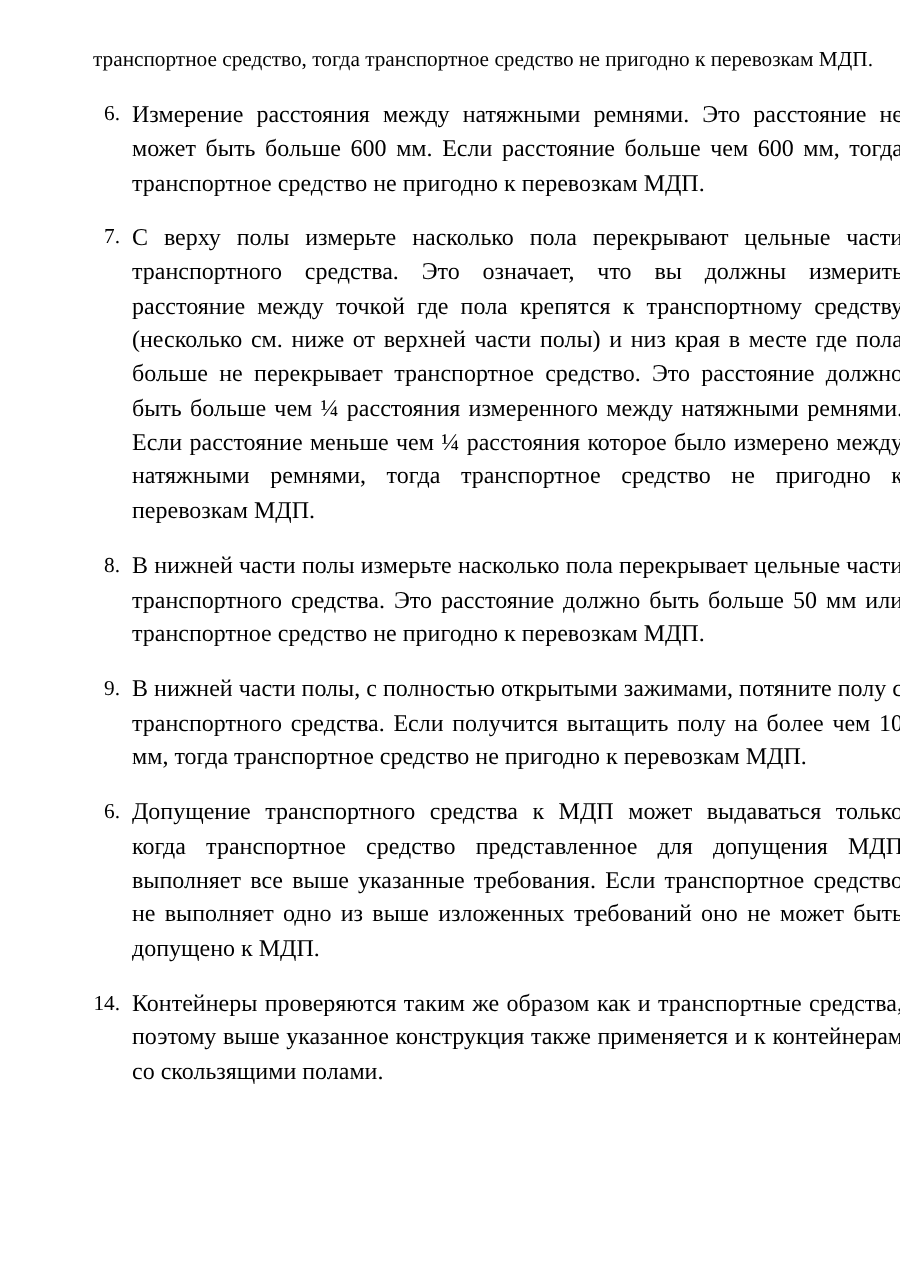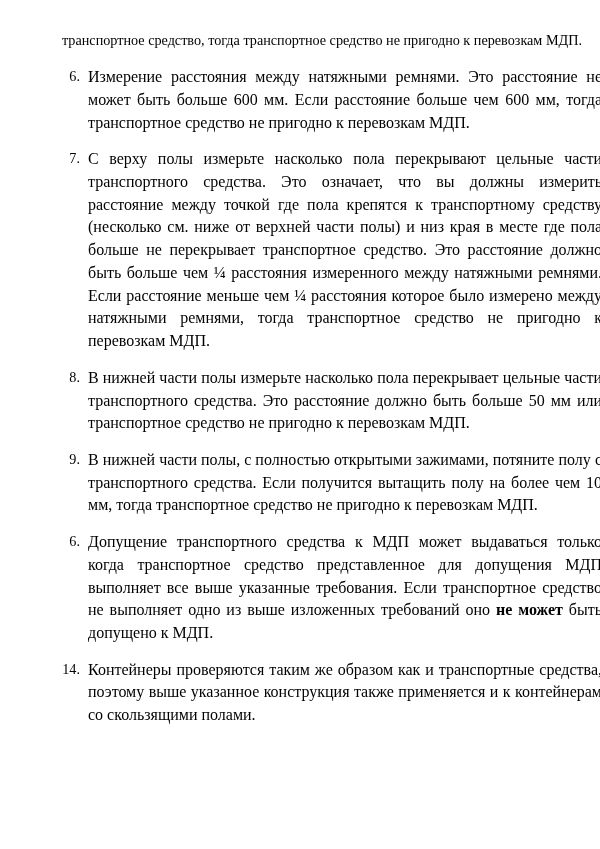--- a/index.html
+++ b/index.html
@@ -57,21 +57,21 @@
     font-size: 14.2px;
     font-weight: bold;
     text-decoration: underline;
     margin: 22px 0 16px 0;
     display: inline-block;
   }
   .heading-wrap {
     margin-left: 33px;
   }
   b.inline {
-    font-weight: bold;
+    font-weight: normal;
   }
   .last-item {
     margin-bottom: 0;
   }
 </style>
 </head>
 <body>
 
 <div class="page">
 

